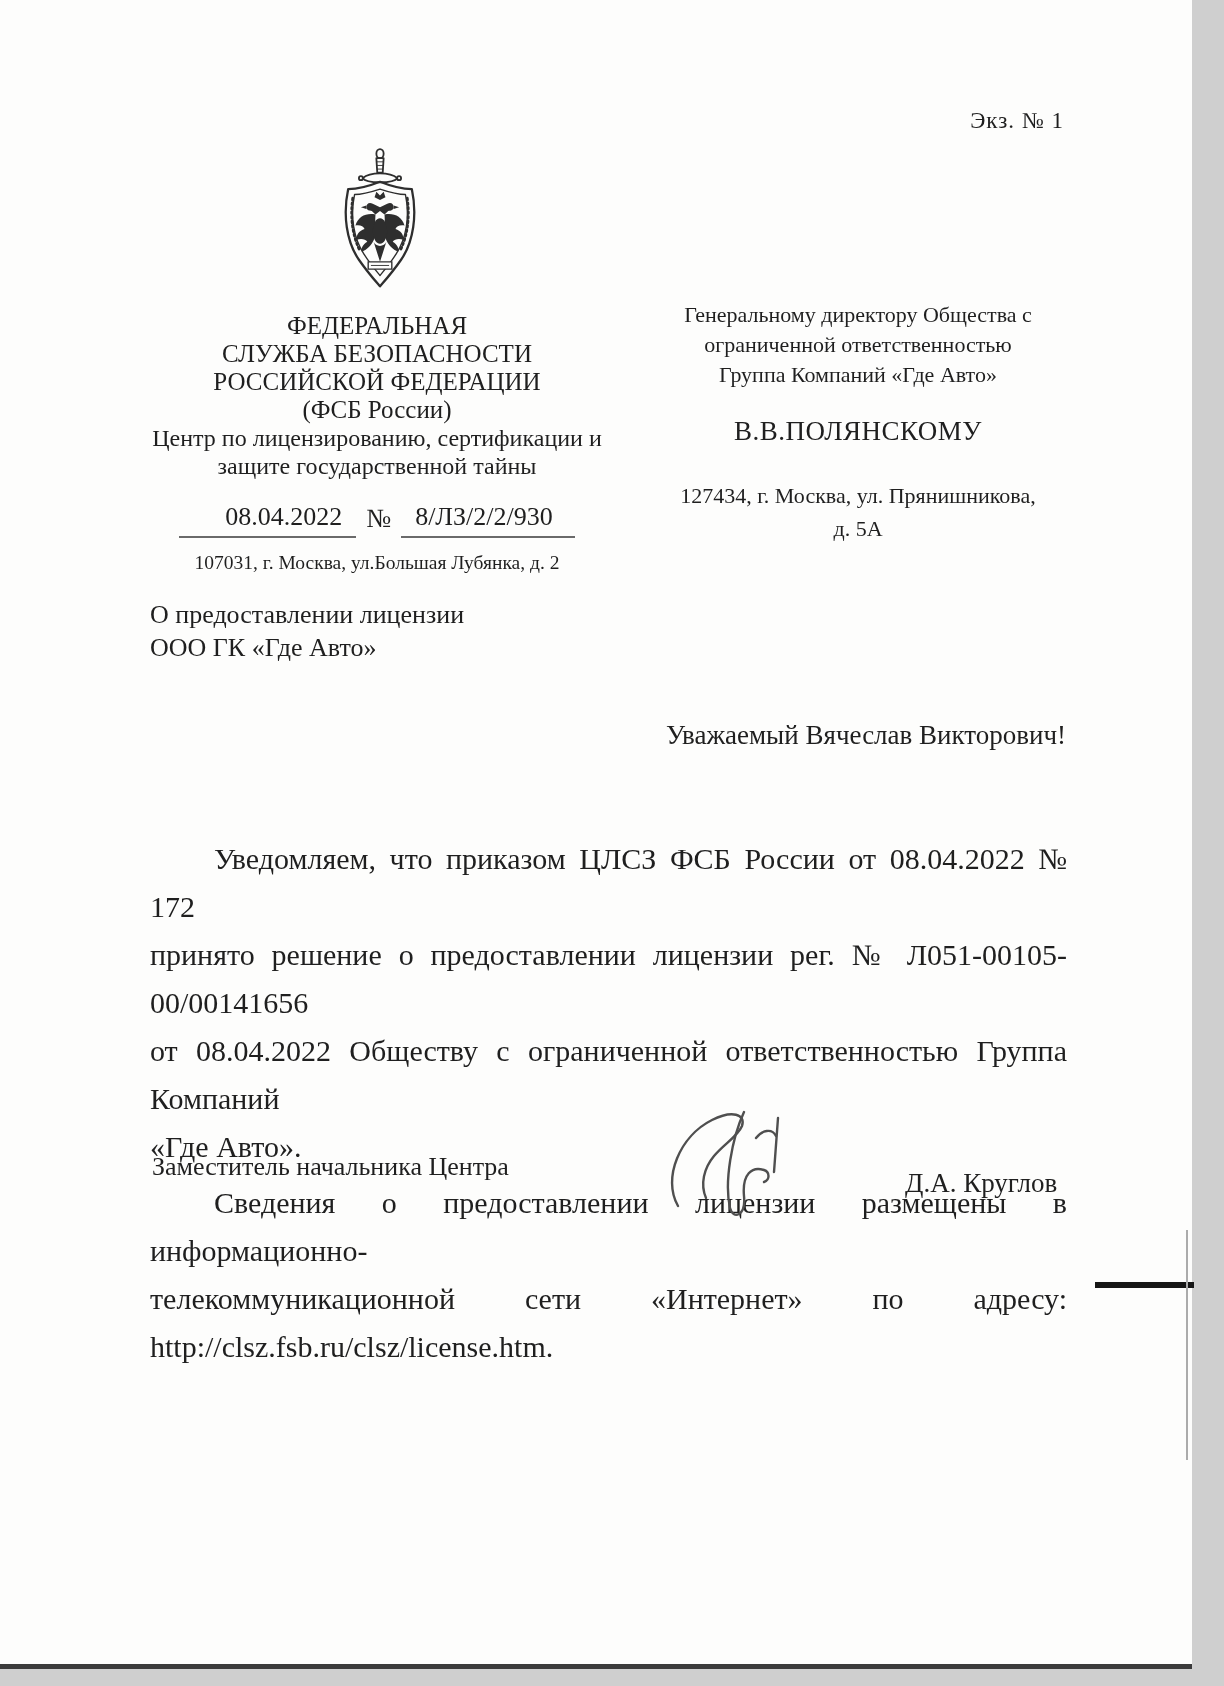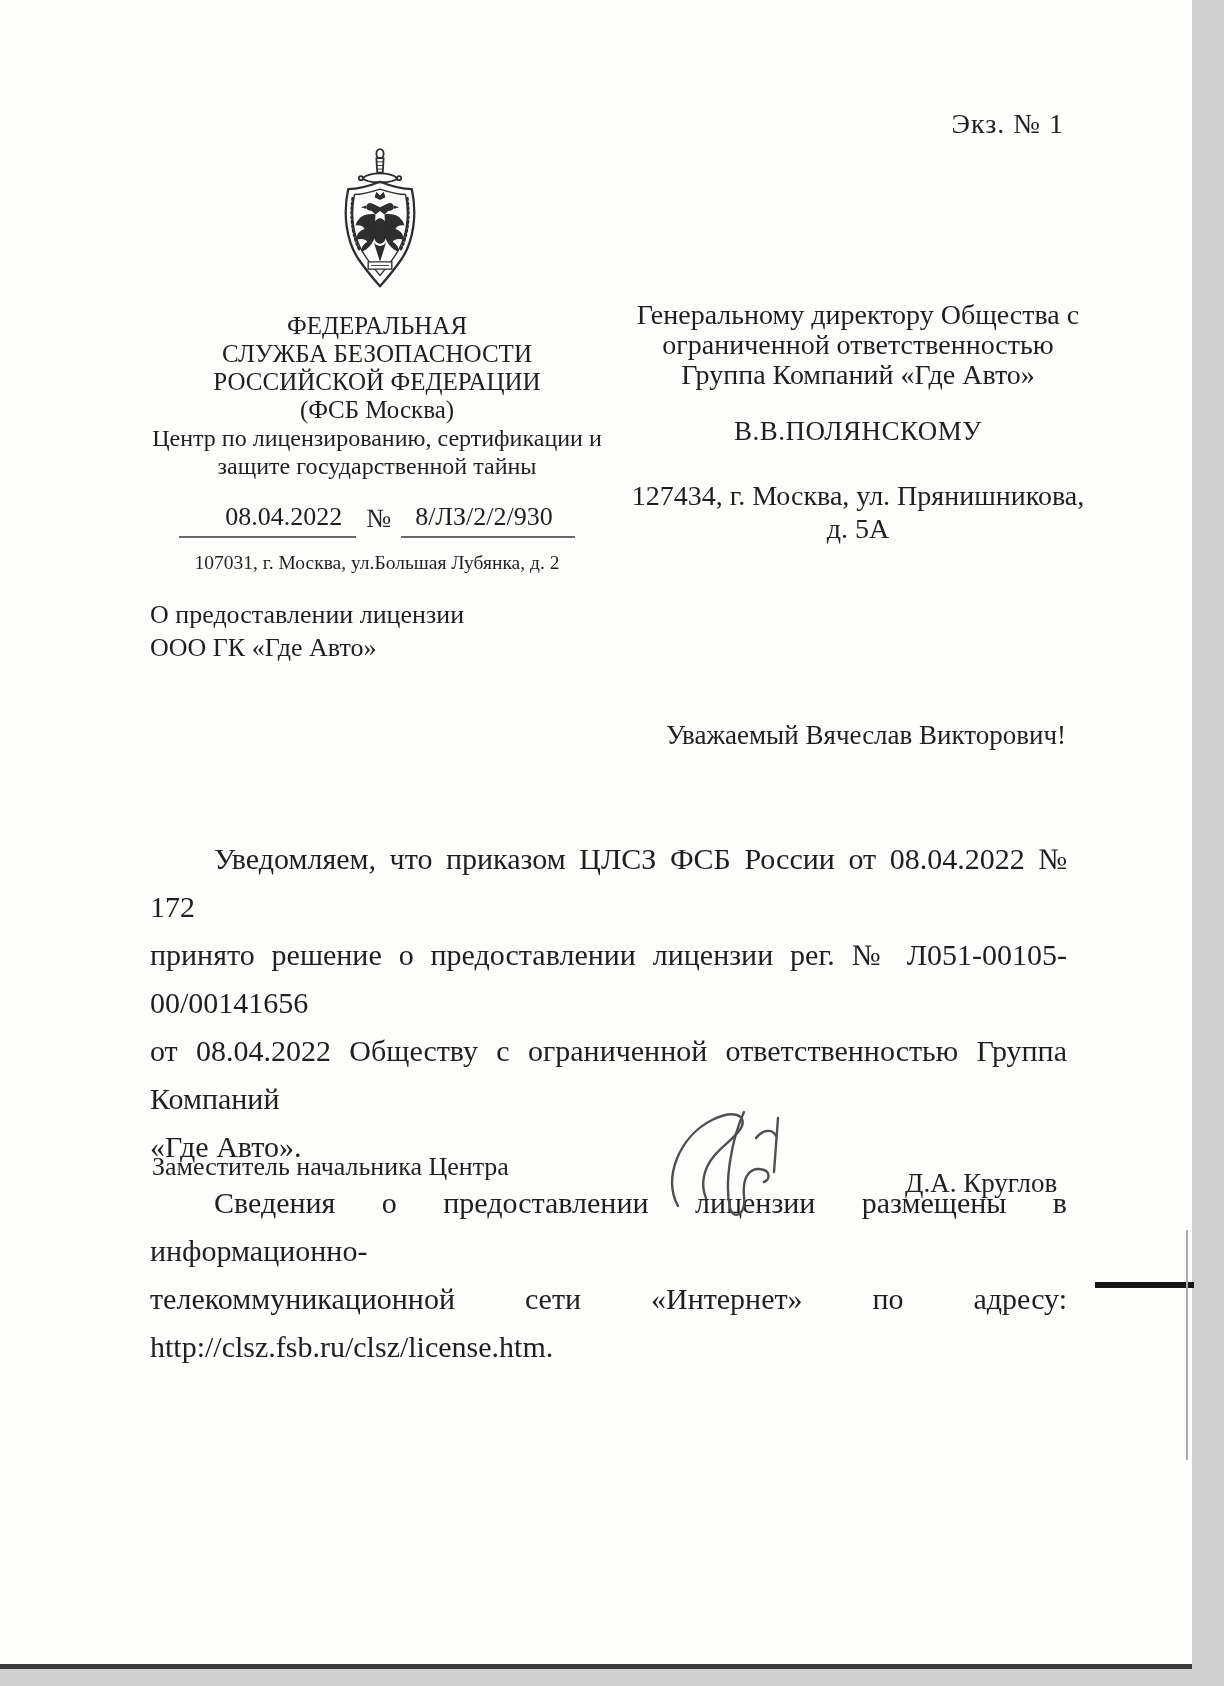--- a/index.html
+++ b/index.html
@@ -12,21 +12,21 @@
   }
   .page {
     position: relative;
     width: 1192px; height: 1669px;
     background: #fdfdfc;
     border-bottom: 5px solid #3b3b3b;
   }
   
   .copy-label {
     position: absolute; top: 108px; right: 128px;
-    font-size: 28px; letter-spacing: 1px;
+    font-size: 23px; letter-spacing: 1px;
   }
   
   .emblem { position: absolute; left: 330px; top: 146px; width: 100px; height: 148px; }
   
   .header-left {
     position: absolute; left: 142px; top: 312px; width: 470px;
     text-align: center;
   }
   .header-left .org-line { font-size: 25px; line-height: 28px; }
   .header-left .dept-line { font-size: 24px; line-height: 28px; }
@@ -38,21 +38,21 @@
   .doc-line .u { border-bottom: 2px solid #6a6a6a; padding-bottom: 4px; }
   .doc-line .date { padding-left: 46px; padding-right: 14px; }
   .doc-line .nosign { margin: 0 10px; padding-bottom: 4px; }
   .doc-line .num { padding-left: 14px; padding-right: 22px; }
   .sender-address { margin-top: 14px; font-size: 19.5px; }
   
   .header-right {
     position: absolute; left: 628px; top: 300px; width: 460px;
     text-align: center;
   }
-  .header-right .r-line { font-size: 28px; line-height: 30px; }
+  .header-right .r-line { font-size: 22px; line-height: 30px; }
   .recipient-name { margin-top: 26px; font-size: 27px; letter-spacing: 0.5px; }
   .recipient-address { margin-top: 32px; }
   .recipient-address .r-line { line-height: 33px; }
   
   .subject { position: absolute; left: 150px; top: 598px; font-size: 26px; line-height: 33px; }
   
   .salutation { position: absolute; left: 150px; top: 720px; width: 916px; text-align: right; font-size: 27px; }
   
   .body-text { position: absolute; left: 150px; top: 835px; width: 917px; font-size: 30px; }
   .body-text .line { line-height: 48px; text-align: justify; text-align-last: justify; }
@@ -100,21 +100,21 @@
     <g>
       <path d="M42 126 L68 126 L68 134 L42 134 Z" fill="#fdfdfc" stroke="#2e2e2e" stroke-width="1.5"></path>
       <line x1="45" y1="130" x2="65" y2="130" stroke="#2e2e2e" stroke-width="1"></line>
     </g>
   </svg>
 
   <div class="header-left">
     <div class="org-line">ФЕДЕРАЛЬНАЯ</div>
     <div class="org-line">СЛУЖБА БЕЗОПАСНОСТИ</div>
     <div class="org-line">РОССИЙСКОЙ ФЕДЕРАЦИИ</div>
-    <div class="org-line">(ФСБ Москва)</div>
+    <div class="org-line">(ФСБ России)</div>
     <div class="dept-line">Центр по лицензированию, сертификации и</div>
     <div class="dept-line">защите государственной тайны</div>
     <div class="doc-line">
       <span class="u date">08.04.2022</span>
       <span class="nosign">№</span>
       <span class="u num">8/ЛЗ/2/2/930</span>
     </div>
     <div class="sender-address">107031, г. Москва, ул.Большая Лубянка, д. 2</div>
   </div>
 

